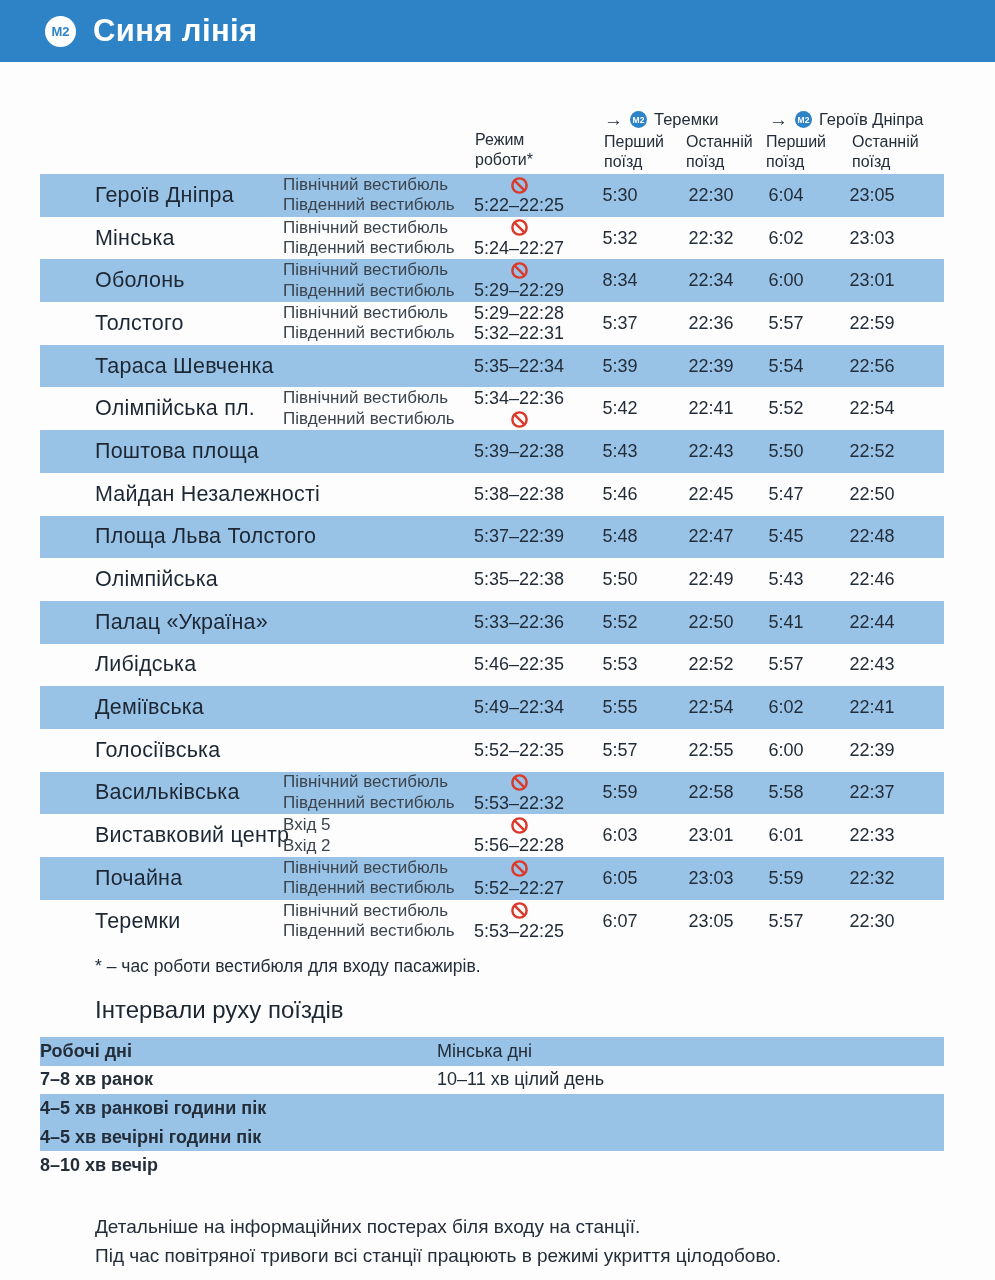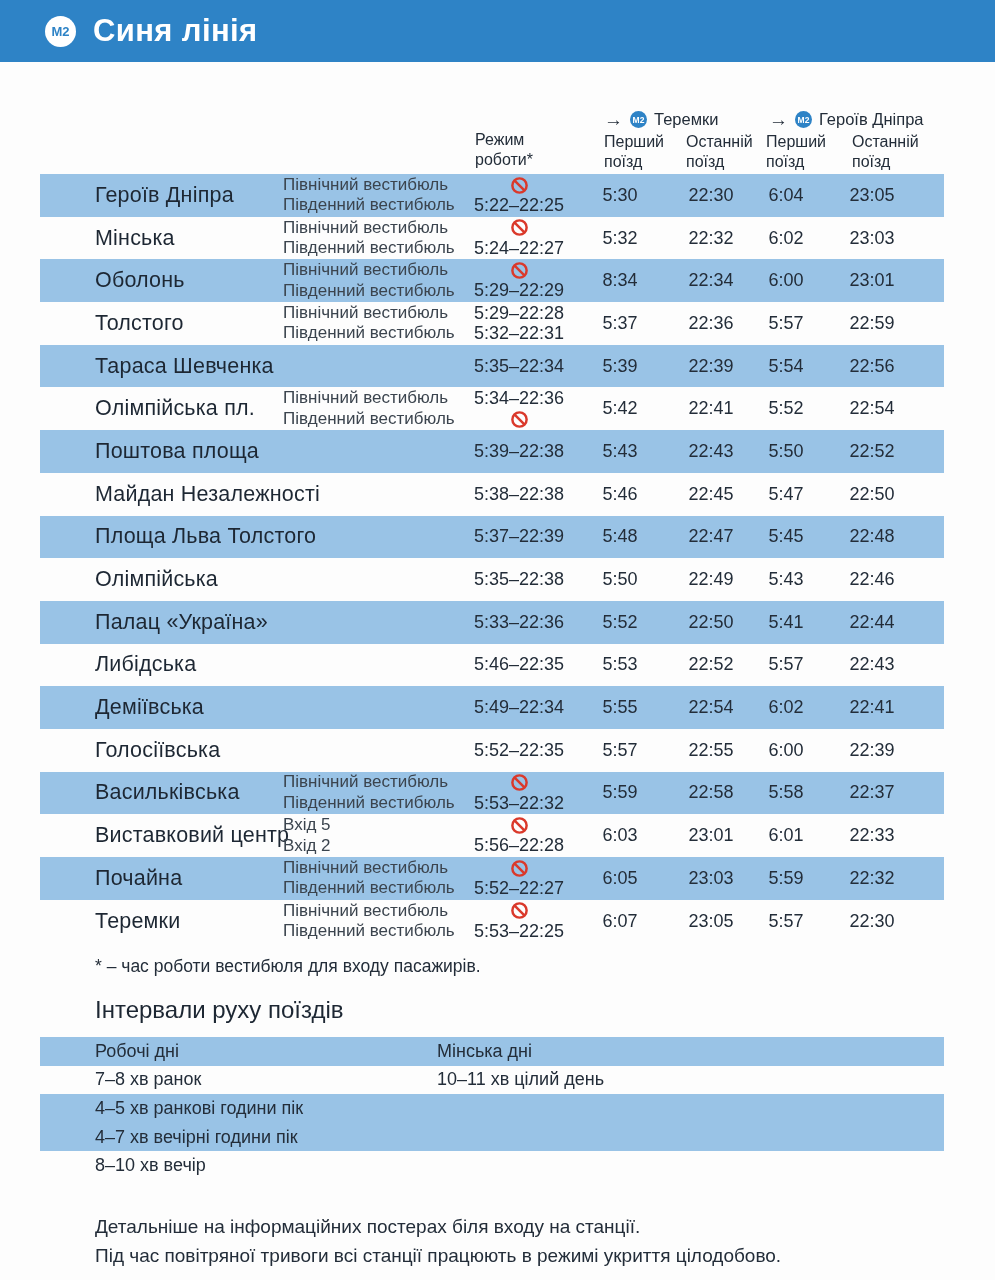--- a/index.html
+++ b/index.html
@@ -41,21 +41,21 @@
   .regime>div{height:20.5px;display:flex;align-items:center;justify-content:center;}
   .no-icon{width:19px;height:19px;display:block;}
   .tcell{text-align:center;font-size:18px;}
   .tcell.last{padding-right:22px;}
   
   .footnote{position:absolute;top:956px;left:95px;font-size:17.5px;}
   .int-title{position:absolute;top:996px;left:95px;font-size:24px;font-weight:500;color:#1d2733;text-align:center;}
   .intervals{position:absolute;top:1037px;left:40px;width:904px;}
   .int-row{display:grid;grid-template-columns:397px 1fr;height:28.6px;align-items:center;font-size:18px;}
   .int-row.blue{background:#99c3e6;}
-  .int-row .l{padding-left:55px;}
+  .int-row .l{font-weight:bold;}
   .alert{position:absolute;top:1212px;left:95px;font-size:19px;line-height:29px;}
 </style>
 </head>
 <body>
 
 <header class="topbar">
   <span class="badge-lg">M2</span>
   <h1>Синя лінія</h1>
 </header>
 
@@ -364,21 +364,21 @@
     </div>
     <div class="int-row">
       <div class="l">7–8 хв ранок</div>
       <div class="r">10–11 хв цілий день</div>
     </div>
     <div class="int-row blue">
       <div class="l">4–5 хв ранкові години пік</div>
       <div class="r"></div>
     </div>
     <div class="int-row blue">
-      <div class="l">4–7 хв вечірні години пік</div>
+      <div class="l">4–5 хв вечірні години пік</div>
       <div class="r"></div>
     </div>
     <div class="int-row">
       <div class="l">8–10 хв вечір</div>
       <div class="r"></div>
     </div>
   </div>
 
 <div class="alert">
   <div>Детальніше на інформаційних постерах біля входу на станції.</div>

